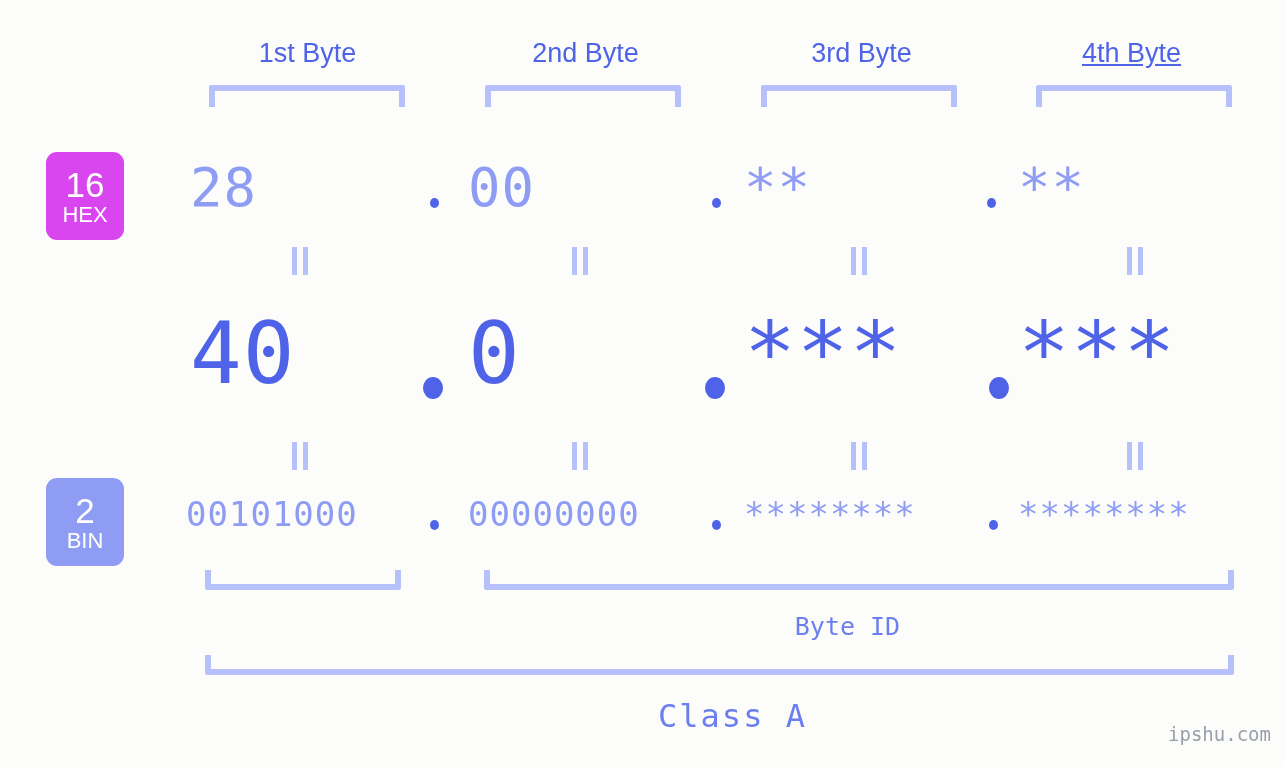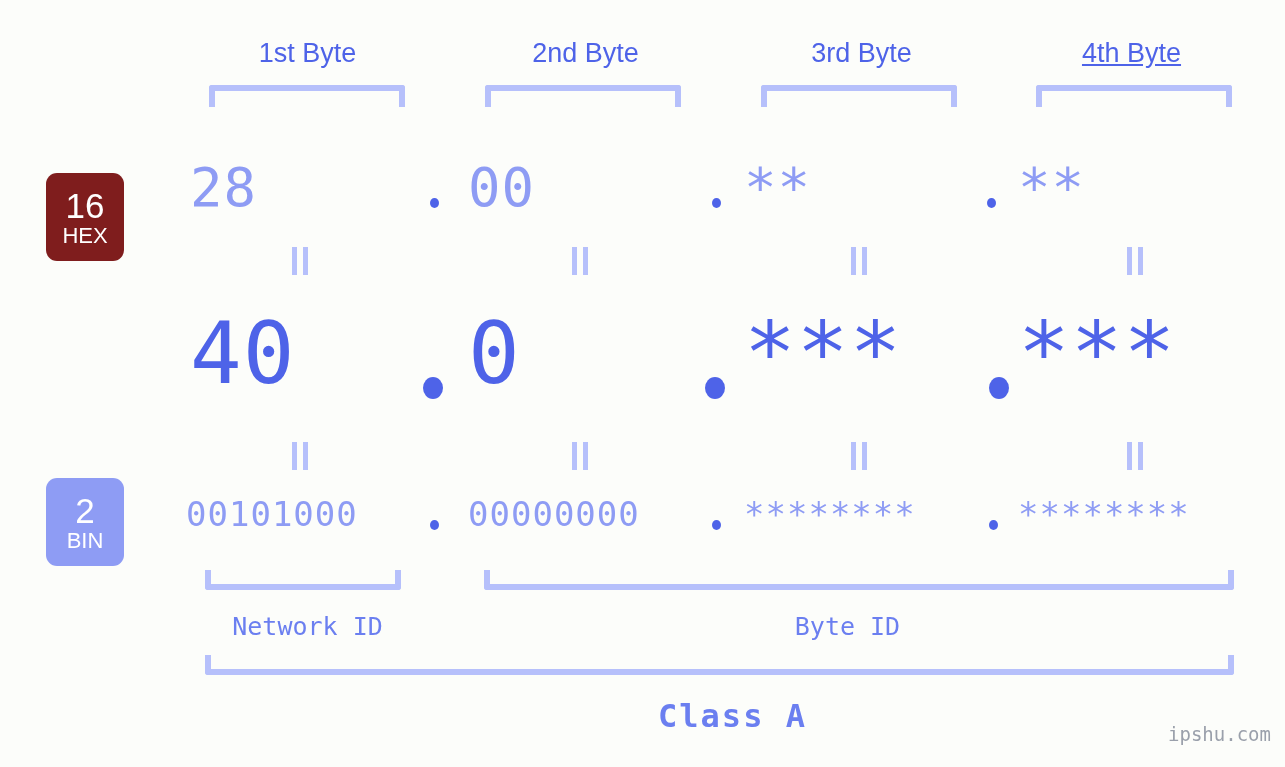--- a/index.html
+++ b/index.html
@@ -77,21 +77,21 @@
     font-size: 35px;
     font-weight: 400;
     letter-spacing: 0px;
     margin-bottom: 2px;
   }
   .badge .radix {
     font-size: 22px;
     font-weight: 400;
     letter-spacing: 0px;
   }
-  .badge-hex { top: 152px; background: #7f1d1d; margin-top: 21px; }
+  .badge-hex { top: 152px; background: #d946ef; }
   .badge-dec { top: 313px; background: #7f8ff2; }
   .badge-bin { top: 478px; background: #8e9cf4; }
 
   
   .cell {
     position: absolute;
     text-align: left;
     font-family: "DejaVu Sans Mono", monospace;
     white-space: nowrap;
     color: #8e9cf4;
@@ -162,21 +162,20 @@
     height: 34px;
     line-height: 34px;
     top: 610px;
   }
   .caption-class {
     font-size: 32px;
     height: 44px;
     line-height: 44px;
     top: 694px;
     letter-spacing: 2px;
-    font-weight: bold;
   }
 
   
   .watermark {
     position: absolute;
     right: 14px;
     bottom: 22px;
     font-family: "DejaVu Sans Mono", monospace;
     font-size: 19px;
     color: #9aa0ab;
@@ -269,21 +268,20 @@
     <div class="cell" style="left:468px; width:222px;">00000000</div>
     <div class="dot dot-bin" style="left:712px;"></div>
     <div class="cell" style="left:744px; width:222px;">********</div>
     <div class="dot dot-bin" style="left:989px;"></div>
     <div class="cell" style="left:1018px; width:222px;">********</div>
   </div>
 
   <div class="bracket-up" style="left:205px; top:570px; width:196px;"></div>
   <div class="bracket-up" style="left:484px; top:570px; width:750px;"></div>
 
-  <div class="caption caption-id" style="left:190px; width:235px;">Network ID</div>
   <div class="caption caption-id" style="left:730px; width:235px;">Byte ID</div>
 
   <div class="bracket-up" style="left:205px; top:655px; width:1029px;"></div>
 
   <div class="caption caption-class" style="left:615px; width:235px;">Class A</div>
 
   <div class="watermark">ipshu.com</div>
 
 </div>
 

